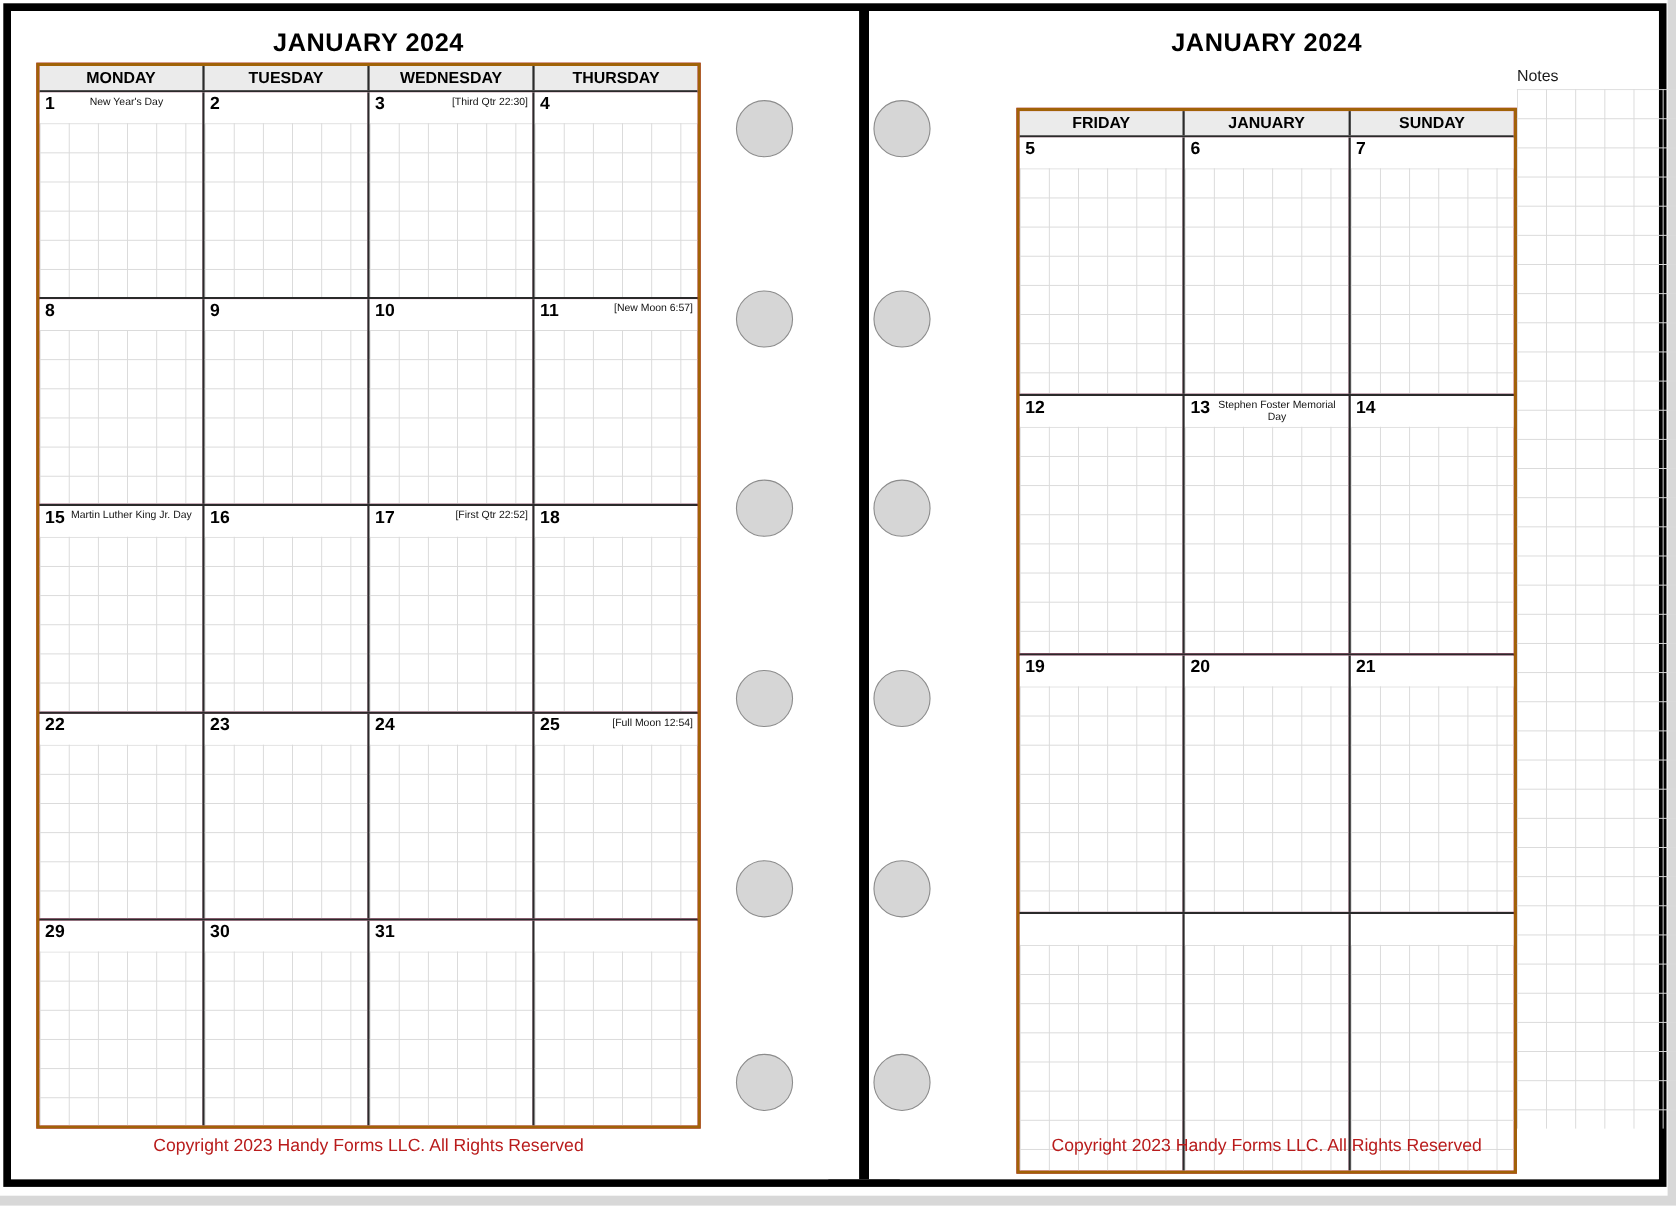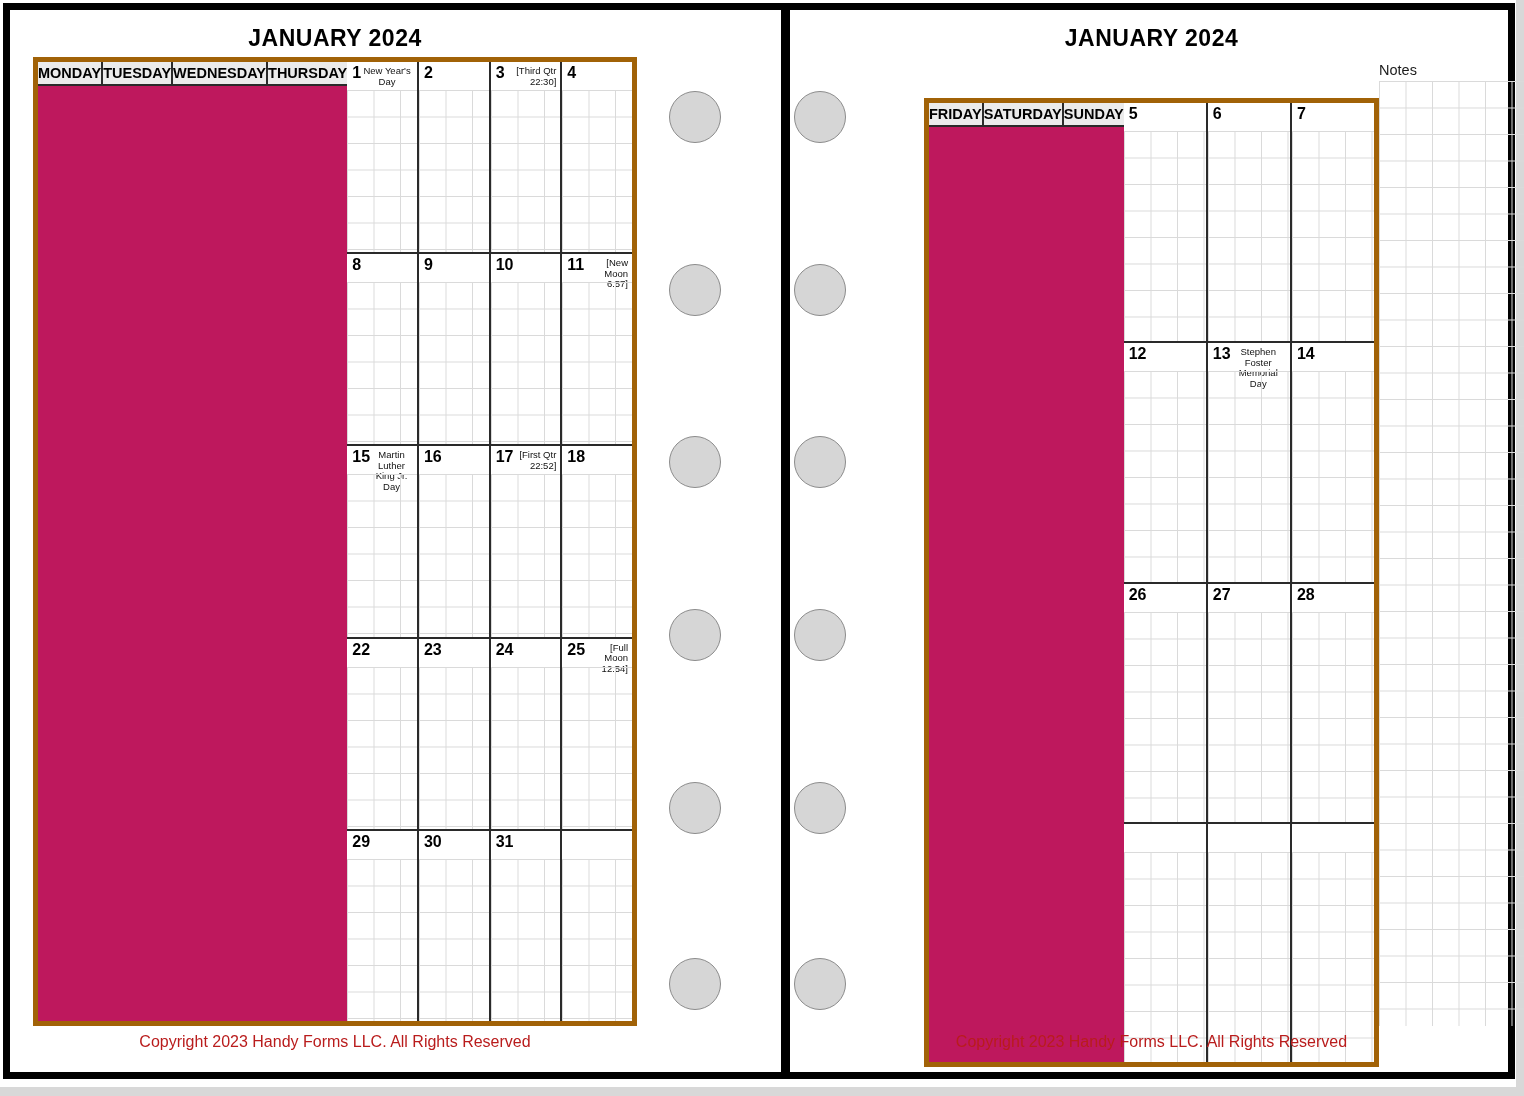--- a/index.html
+++ b/index.html
@@ -30,23 +30,23 @@
     text-align:center;
     font-size:23px; font-weight:bold; letter-spacing:0.5px;
     color:#000;
   }
   .page-left .page-title { left:23px; width:604px; }
   .page-right .page-title { left:106px; width:455px; }
 
   .cal-table {
     position:absolute; top:47px;
     box-sizing:border-box;
-    border:5px solid #a16207;
+    border:3px solid #a16207;
     background:#be185d;
-    display:flex; flex-direction:row;
+    display:flex; flex-direction:column;
   }
   .page-left .cal-table { left:23px; width:604px; height:969px; }
   .page-right .cal-table { left:106px; width:455px; height:969px;margin-top:41px; }
 
   .header-row {
     display:flex; height:24px; flex:none;
     background:#ebebeb;
     border-bottom:2px solid #2a2a2a;
     box-sizing:border-box;
   }
@@ -265,21 +265,21 @@
       <div class="page-footer">Copyright 2023 Handy Forms LLC. All Rights Reserved</div>
     </div>
 
     <div class="spine"></div>
 
     <div class="page page-right">
       <div class="page-title">JANUARY 2024</div>
       <div class="cal-table">
         <div class="header-row">
             <div class="header-cell">FRIDAY</div>
-            <div class="header-cell">SATURDAY</div>
+            <div class="header-cell">JANUARY</div>
             <div class="header-cell">SUNDAY</div>
           </div>
         <div class="table-body">
             <div class="week-row">
               <div class="day-cell">
                 <div class="date-strip">
                   <span class="date-num">5</span>
                 </div>
                 <div class="cell-grid"></div>
               </div>
@@ -313,33 +313,33 @@
               <div class="day-cell">
                 <div class="date-strip">
                   <span class="date-num">14</span>
                 </div>
                 <div class="cell-grid"></div>
               </div>
             </div>
             <div class="week-row">
               <div class="day-cell">
                 <div class="date-strip">
-                  <span class="date-num">26</span>
-                </div>
-                <div class="cell-grid"></div>
-              </div>
-              <div class="day-cell">
-                <div class="date-strip">
-                  <span class="date-num">27</span>
-                </div>
-                <div class="cell-grid"></div>
-              </div>
-              <div class="day-cell">
-                <div class="date-strip">
-                  <span class="date-num">28</span>
+                  <span class="date-num">19</span>
+                </div>
+                <div class="cell-grid"></div>
+              </div>
+              <div class="day-cell">
+                <div class="date-strip">
+                  <span class="date-num">20</span>
+                </div>
+                <div class="cell-grid"></div>
+              </div>
+              <div class="day-cell">
+                <div class="date-strip">
+                  <span class="date-num">21</span>
                 </div>
                 <div class="cell-grid"></div>
               </div>
             </div>
             <div class="week-row">
               <div class="day-cell">
                 <div class="date-strip">
                   <span class="date-num"></span>
                 </div>
                 <div class="cell-grid"></div>

